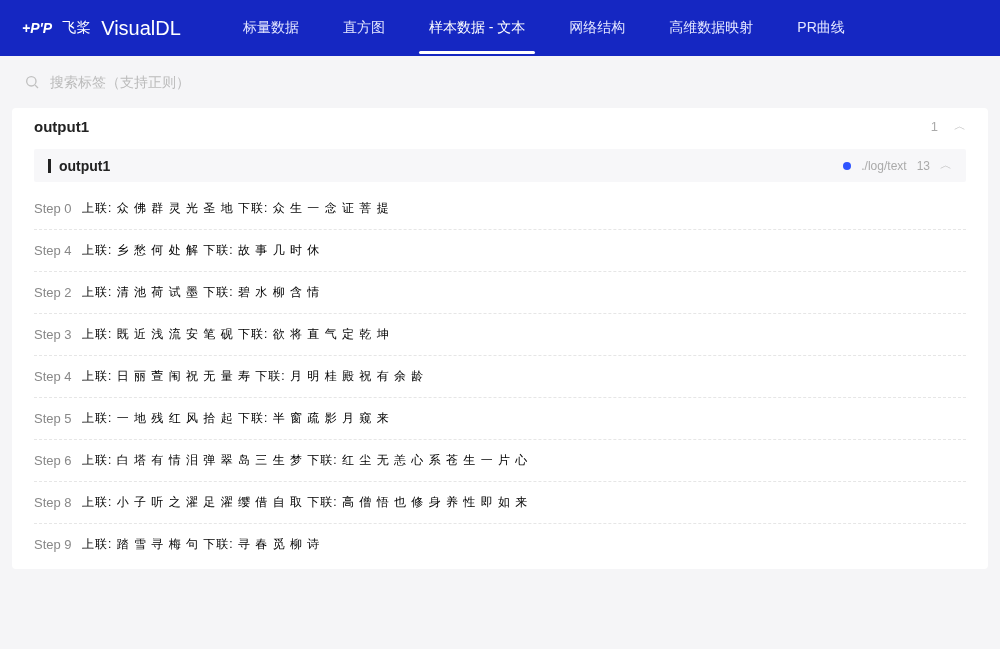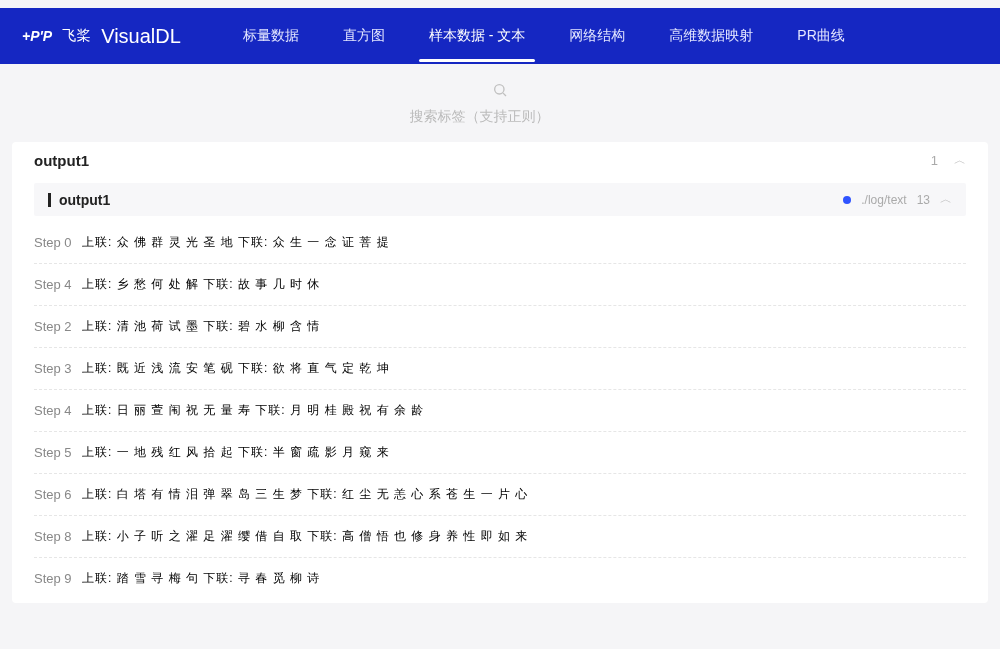--- a/index.html
+++ b/index.html
@@ -13,21 +13,20 @@
     overflow: hidden;
   }
   
   .topnav {
     background: #1527c2;
     height: 56px;
     display: flex;
     align-items: center;
     padding: 0 22px;
     color: #fff;
-    margin-top: 8px;
   }
   .brand {
     display: flex;
     align-items: center;
     gap: 10px;
     margin-right: 40px;
   }
   .brand-logo {
     display: flex;
     align-items: baseline;
@@ -67,24 +66,23 @@
     right: 12px;
     bottom: 0;
     height: 3px;
     background: #fff;
     border-radius: 2px;
   }
   
   .searchbar {
     padding: 18px 24px 8px 24px;
     display: flex;
-    align-items: center;
+    align-items: flex-end;
     gap: 10px;
     background: #f5f5f7;
-    flex-direction: column;
   }
   .searchbar .icon {
     color: #bbb;
     font-size: 16px;
     display: flex;
   }
   .searchbar input {
     border: none;
     background: transparent;
     outline: none;

